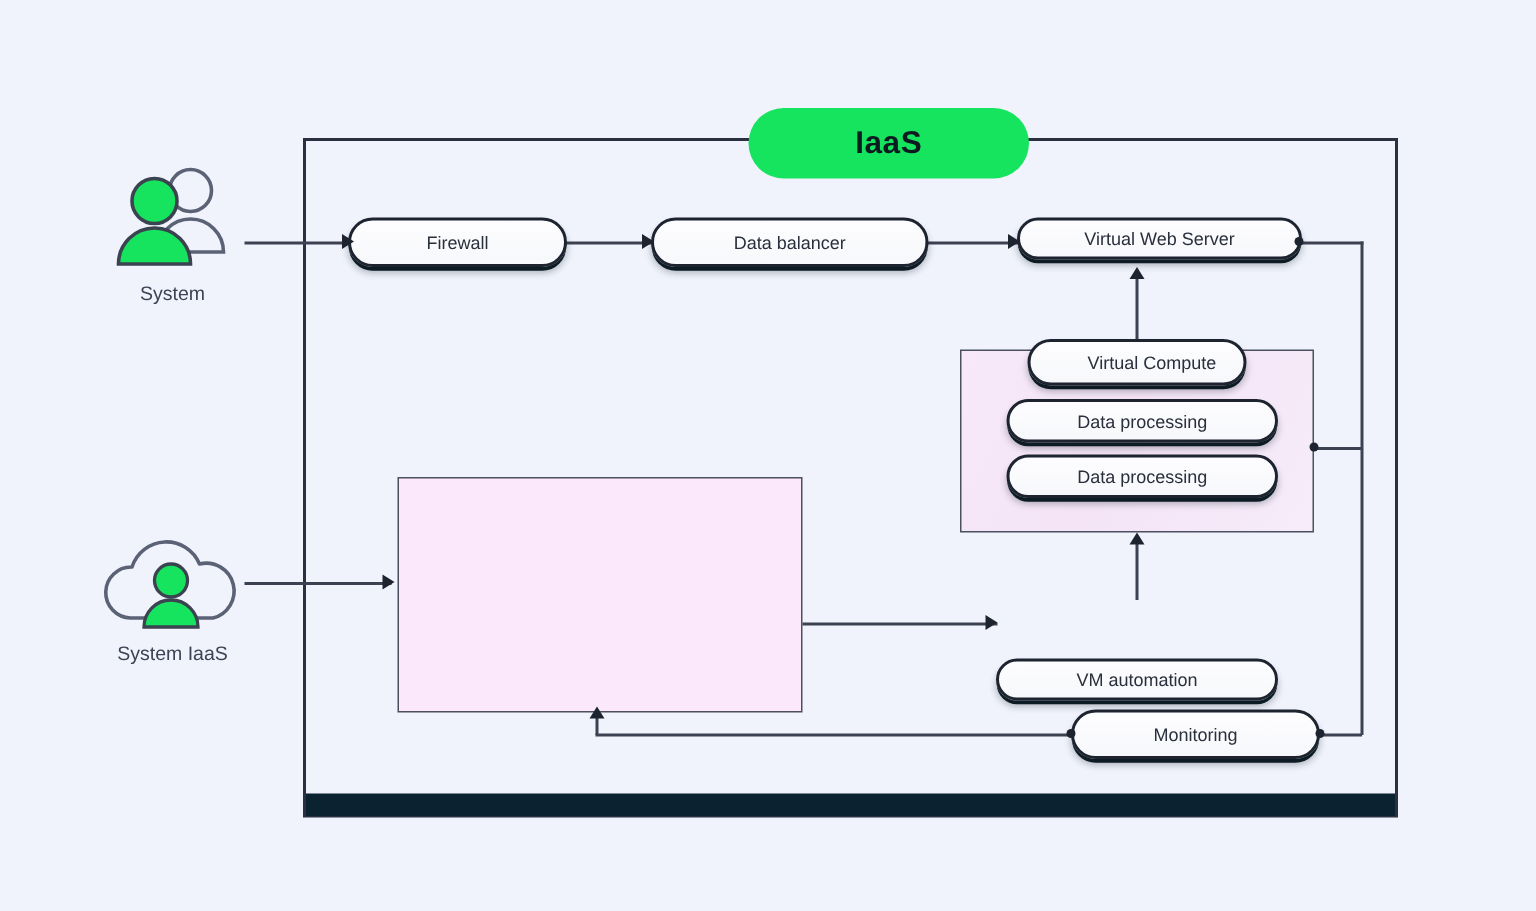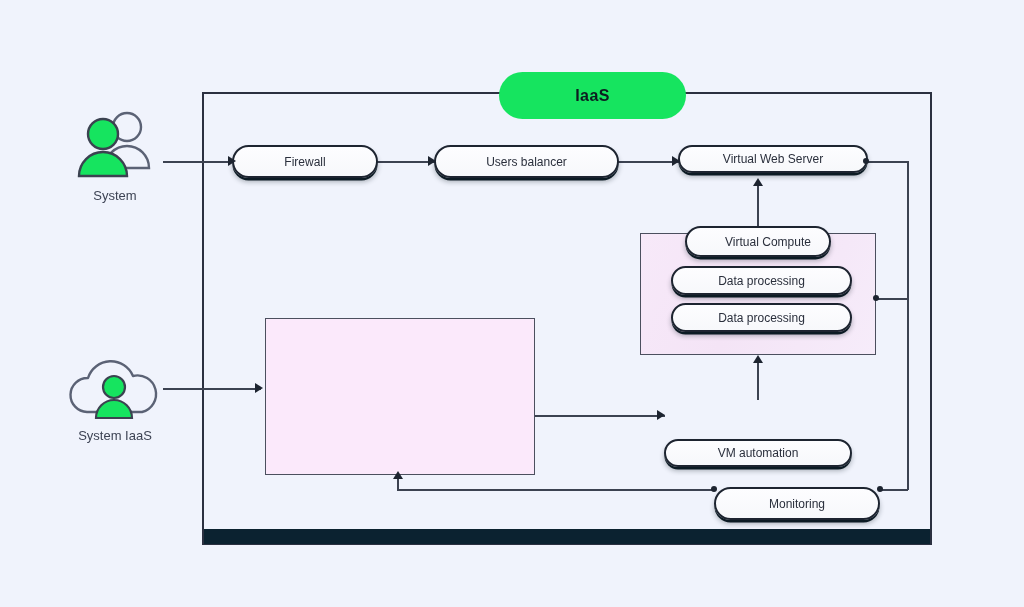--- a/index.html
+++ b/index.html
@@ -28,21 +28,21 @@
 
   
   .iaas-badge {
     position: absolute;
     left: 499px; top: 72px;
     width: 187px; height: 47px;
     background: #16e45f;
     border-radius: 24px;
     display: flex; align-items: center; justify-content: center;
     color: #0d1b20;
-    font-size: 16px; font-weight: 600;
+    font-size: 21px; font-weight: 600;
     letter-spacing: .4px;
   }
 
   
   .node {
     position: absolute;
     background: linear-gradient(180deg,#fdfdff 0%,#f7f8fb 100%);
     border: 2px solid #1d2430;
     border-radius: 22px;
     display: flex; align-items: center; justify-content: center;
@@ -226,21 +226,21 @@
       <path d="M16 39 q12 -3 24 0" fill="none" stroke="#0ea843" stroke-width="2.4" stroke-linecap="round"></path>
     </svg>
     <div class="vm-label">VM 2</div>
   </div>
 
   <div class="node" style="left:232px; top:145px; width:146px; height:33px;">
     <span>Firewall</span>
   </div>
 
   <div class="node" style="left:434px; top:145px; width:185px; height:33px;">
-    <span>Users balancer</span>
+    <span>Data balancer</span>
   </div>
 
   <div class="node" style="left:678px; top:145px; width:190px; height:28px;">
     <span>Virtual Web Server</span>
   </div>
 
   <div class="node" style="left:685px; top:226px; width:146px; height:31px;padding-left:20px;">
     <span>Virtual Compute</span>
   </div>
 
@@ -250,18 +250,18 @@
 
   <div class="node" style="left:671px; top:303px; width:181px; height:29px;">
     <span>Data processing</span>
   </div>
 
 
   <div class="node" style="left:664px; top:399px; width:188px; height:28px;margin-top:40px;">
     <span>VM automation</span>
   </div>
 
-  <div class="node" style="left:714px; top:473px; width:166px; height:33px;margin-top:14px;">
+  <div class="node" style="left:714px; top:473px; width:166px; height:33px;">
     <span>Monitoring</span>
   </div>
 
 
 </div>
 
 </body></html>

